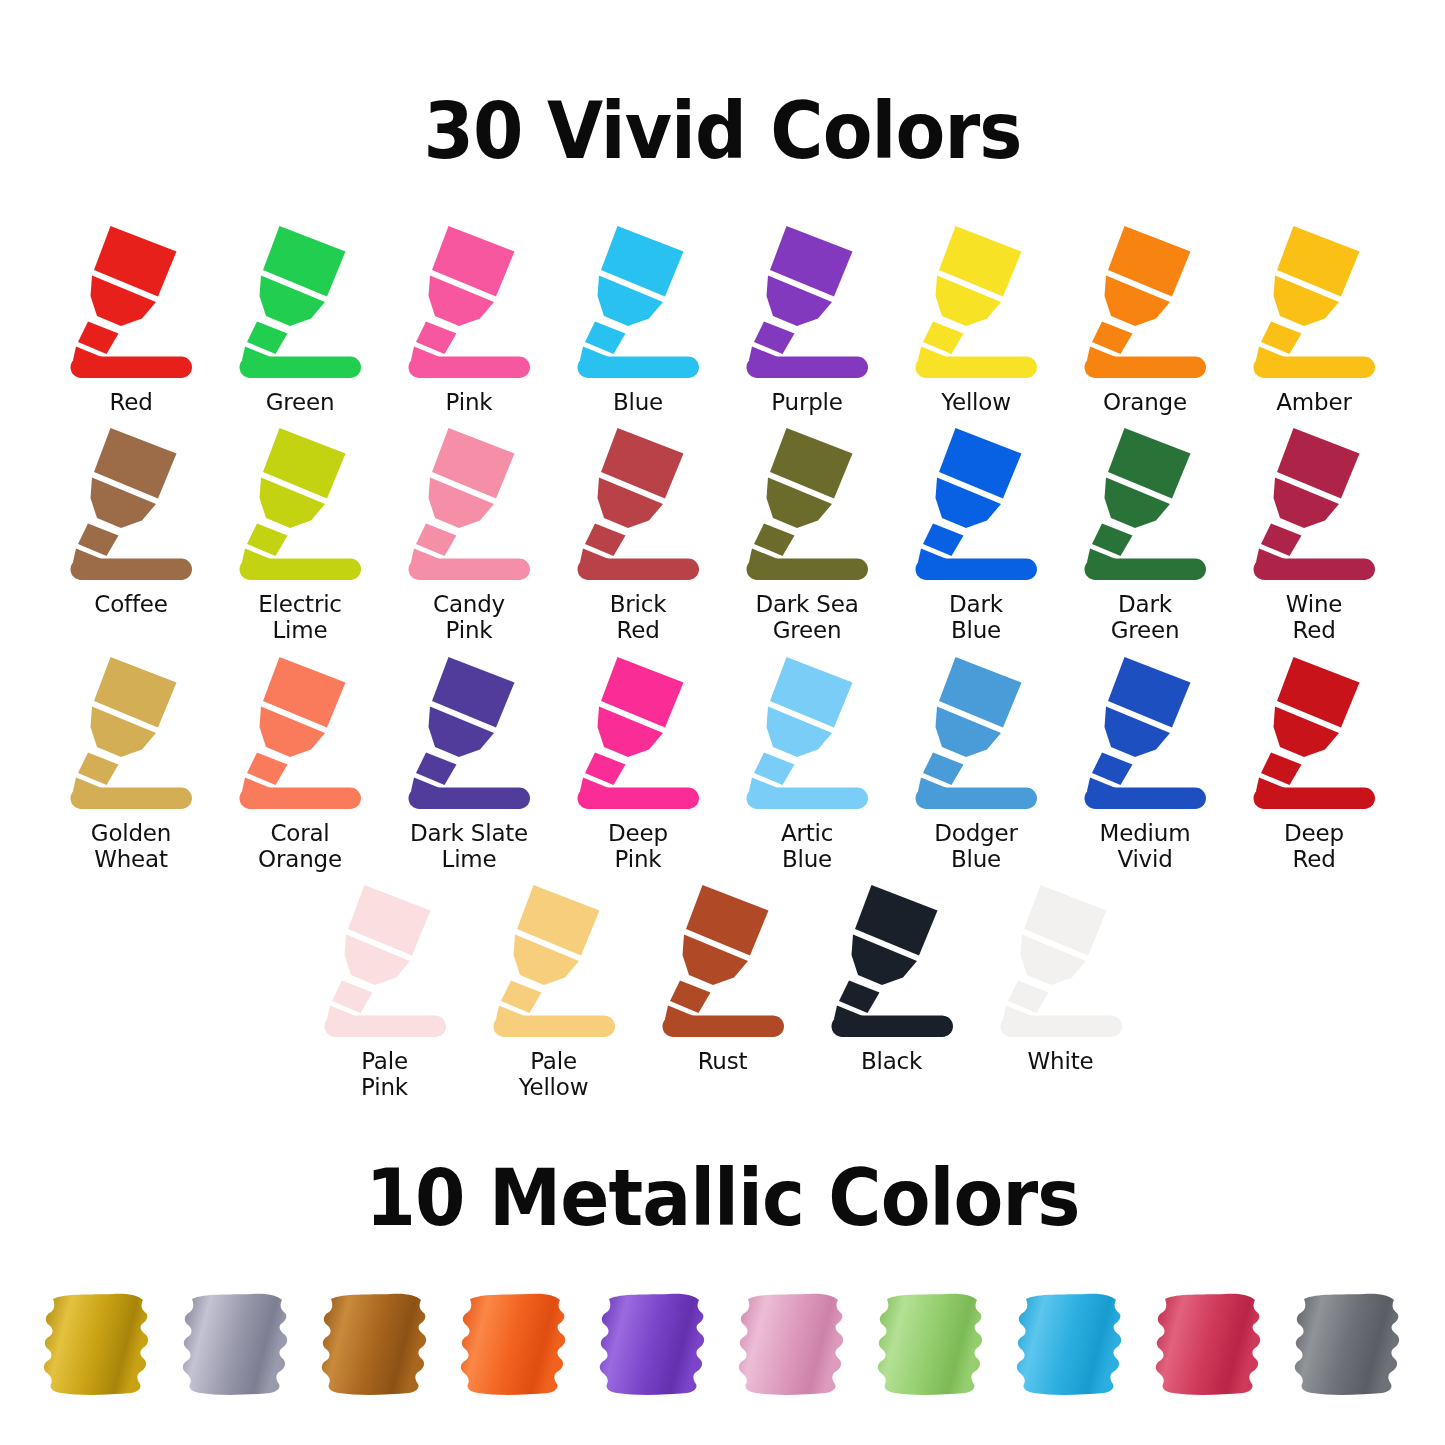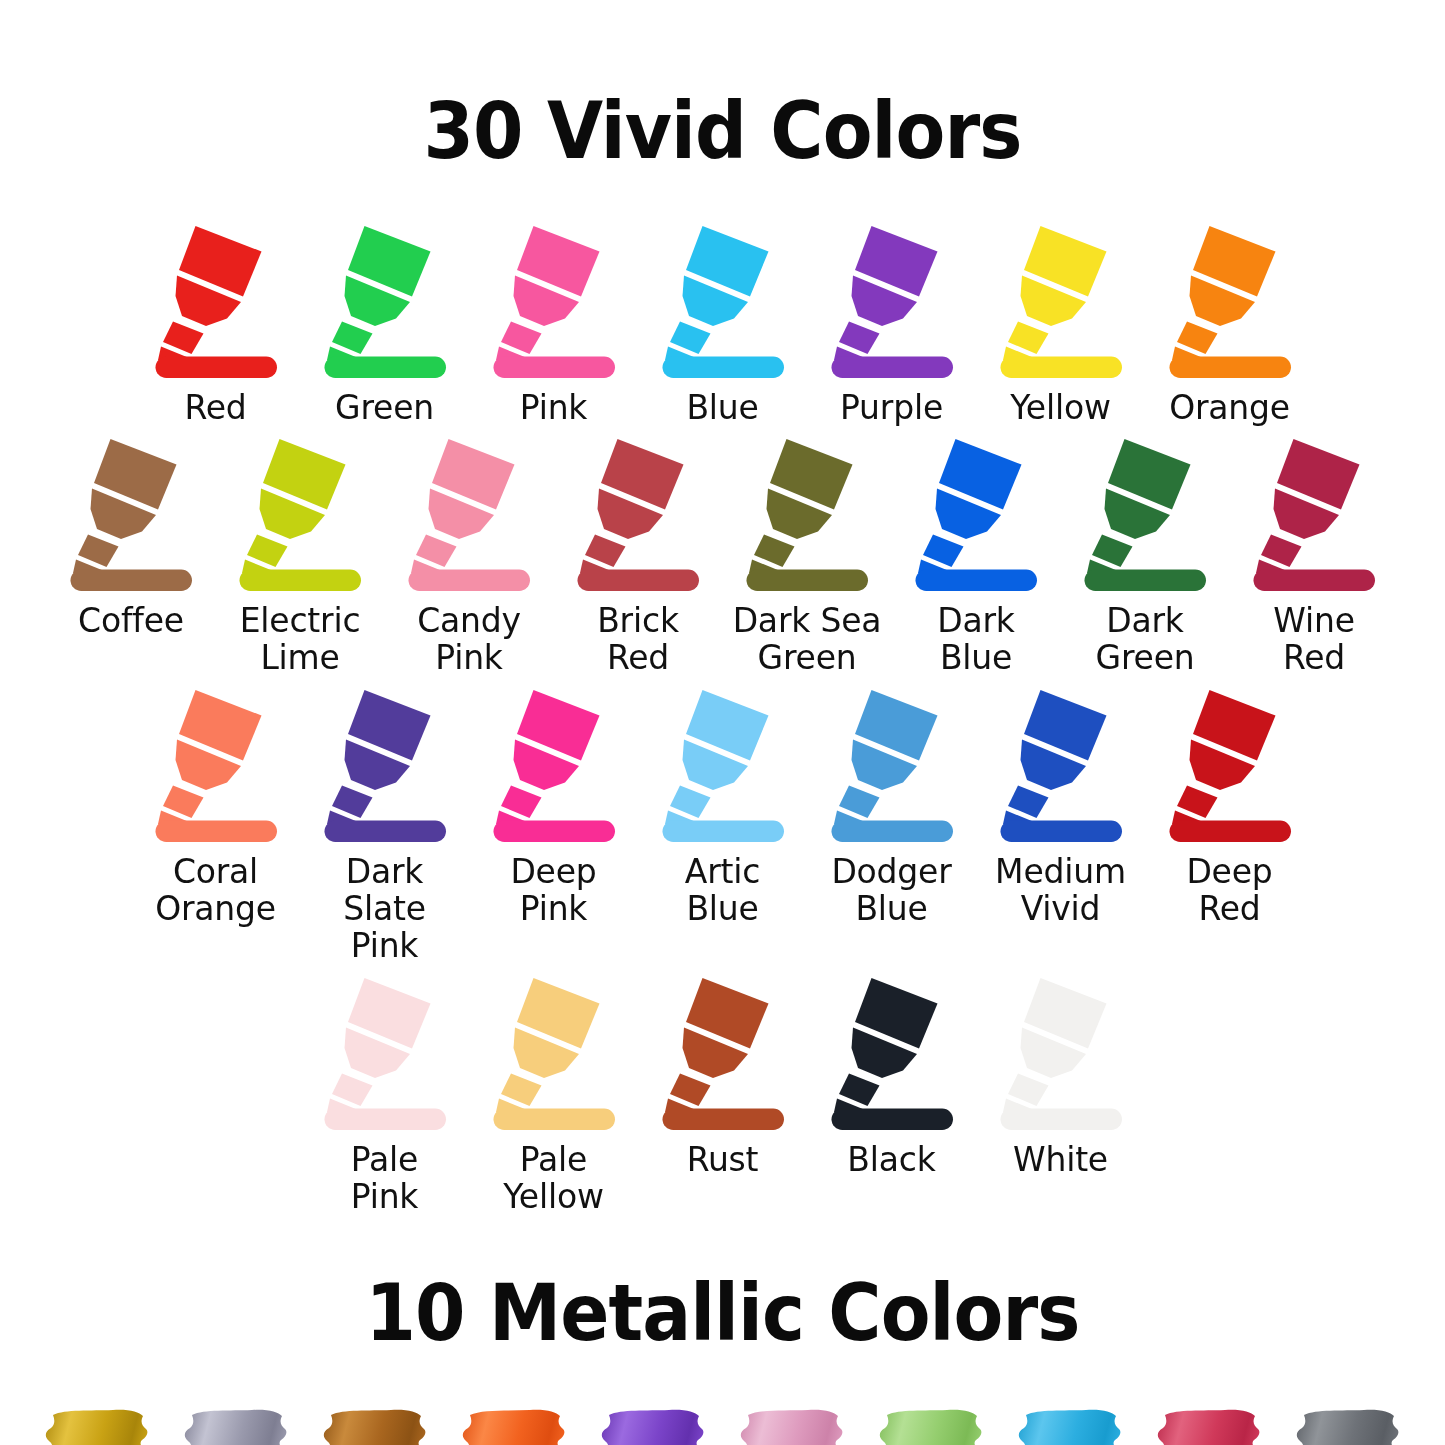--- a/index.html
+++ b/index.html
@@ -64,21 +64,21 @@
     display: block;
   }
   .marker-wrap svg {
     width: 100%;
     height: 100%;
     display: block;
   }
   .swatch-label {
     margin-top: 7px;
     font-family: "DejaVu Sans", sans-serif;
-    font-size: 33px;
+    font-size: 23px;
     line-height: 1.12;
     text-align: center;
     color: #111111;
     letter-spacing: -0.2px;
     white-space: pre-line;
   }
 
   
   .row-1 { margin-top: 6px; }
   .row-2 { margin-top: 10px; }
@@ -246,20 +246,39 @@
     <path d="M22.0 98.5 L52.5 110.5 L40.5 131.0 L12.0 119.0 Z"></path>
 
     <path d="M10.0 123.5 L37.0 134.5 L31.5 147.5 L7.0 137.0 Z"></path>
 
     <rect x="4.5" y="133.5" width="121.5" height="21.5" rx="10.75" ry="10.75"></rect>
   </g>
 </svg>
           </div>
           <div class="swatch-label">Orange</div>
         </div>
+        <div class="cell">
+          <div class="marker-wrap">
+<svg viewBox="0 0 130 160" xmlns="http://www.w3.org/2000/svg" role="img">
+  <g fill="#fbc016">
+
+    <path d="M44.5 3.0 L110.5 28.5 L92.0 73.5 L28.0 47.0 Z"></path>
+
+    <path d="M26.0 52.5 L90.0 79.0 L76.0 95.5 L55.0 103.0 L31.0 93.0 L24.5 73.0 Z"></path>
+
+    <path d="M22.0 98.5 L52.5 110.5 L40.5 131.0 L12.0 119.0 Z"></path>
+
+    <path d="M10.0 123.5 L37.0 134.5 L31.5 147.5 L7.0 137.0 Z"></path>
+
+    <rect x="4.5" y="133.5" width="121.5" height="21.5" rx="10.75" ry="10.75"></rect>
+  </g>
+</svg>
+          </div>
+          <div class="swatch-label">Amber</div>
+        </div>
       </div>
     <div class="row row-2">
         <div class="cell">
           <div class="marker-wrap">
 <svg viewBox="0 0 130 160" xmlns="http://www.w3.org/2000/svg" role="img">
   <g fill="#9c6b47">
 
     <path d="M44.5 3.0 L110.5 28.5 L92.0 73.5 L28.0 47.0 Z"></path>
 
     <path d="M26.0 52.5 L90.0 79.0 L76.0 95.5 L55.0 103.0 L31.0 93.0 L24.5 73.0 Z"></path>
@@ -412,20 +431,40 @@
 </svg>
           </div>
           <div class="swatch-label">Wine
 Red</div>
         </div>
       </div>
     <div class="row row-3">
         <div class="cell">
           <div class="marker-wrap">
 <svg viewBox="0 0 130 160" xmlns="http://www.w3.org/2000/svg" role="img">
+  <g fill="#d4ae54">
+
+    <path d="M44.5 3.0 L110.5 28.5 L92.0 73.5 L28.0 47.0 Z"></path>
+
+    <path d="M26.0 52.5 L90.0 79.0 L76.0 95.5 L55.0 103.0 L31.0 93.0 L24.5 73.0 Z"></path>
+
+    <path d="M22.0 98.5 L52.5 110.5 L40.5 131.0 L12.0 119.0 Z"></path>
+
+    <path d="M10.0 123.5 L37.0 134.5 L31.5 147.5 L7.0 137.0 Z"></path>
+
+    <rect x="4.5" y="133.5" width="121.5" height="21.5" rx="10.75" ry="10.75"></rect>
+  </g>
+</svg>
+          </div>
+          <div class="swatch-label">Golden
+Wheat</div>
+        </div>
+        <div class="cell">
+          <div class="marker-wrap">
+<svg viewBox="0 0 130 160" xmlns="http://www.w3.org/2000/svg" role="img">
   <g fill="#fa7b5c">
 
     <path d="M44.5 3.0 L110.5 28.5 L92.0 73.5 L28.0 47.0 Z"></path>
 
     <path d="M26.0 52.5 L90.0 79.0 L76.0 95.5 L55.0 103.0 L31.0 93.0 L24.5 73.0 Z"></path>
 
     <path d="M22.0 98.5 L52.5 110.5 L40.5 131.0 L12.0 119.0 Z"></path>
 
     <path d="M10.0 123.5 L37.0 134.5 L31.5 147.5 L7.0 137.0 Z"></path>
 
@@ -447,21 +486,21 @@
 
     <path d="M22.0 98.5 L52.5 110.5 L40.5 131.0 L12.0 119.0 Z"></path>
 
     <path d="M10.0 123.5 L37.0 134.5 L31.5 147.5 L7.0 137.0 Z"></path>
 
     <rect x="4.5" y="133.5" width="121.5" height="21.5" rx="10.75" ry="10.75"></rect>
   </g>
 </svg>
           </div>
           <div class="swatch-label">Dark Slate
-Pink</div>
+Lime</div>
         </div>
         <div class="cell">
           <div class="marker-wrap">
 <svg viewBox="0 0 130 160" xmlns="http://www.w3.org/2000/svg" role="img">
   <g fill="#f92d95">
 
     <path d="M44.5 3.0 L110.5 28.5 L92.0 73.5 L28.0 47.0 Z"></path>
 
     <path d="M26.0 52.5 L90.0 79.0 L76.0 95.5 L55.0 103.0 L31.0 93.0 L24.5 73.0 Z"></path>
 

